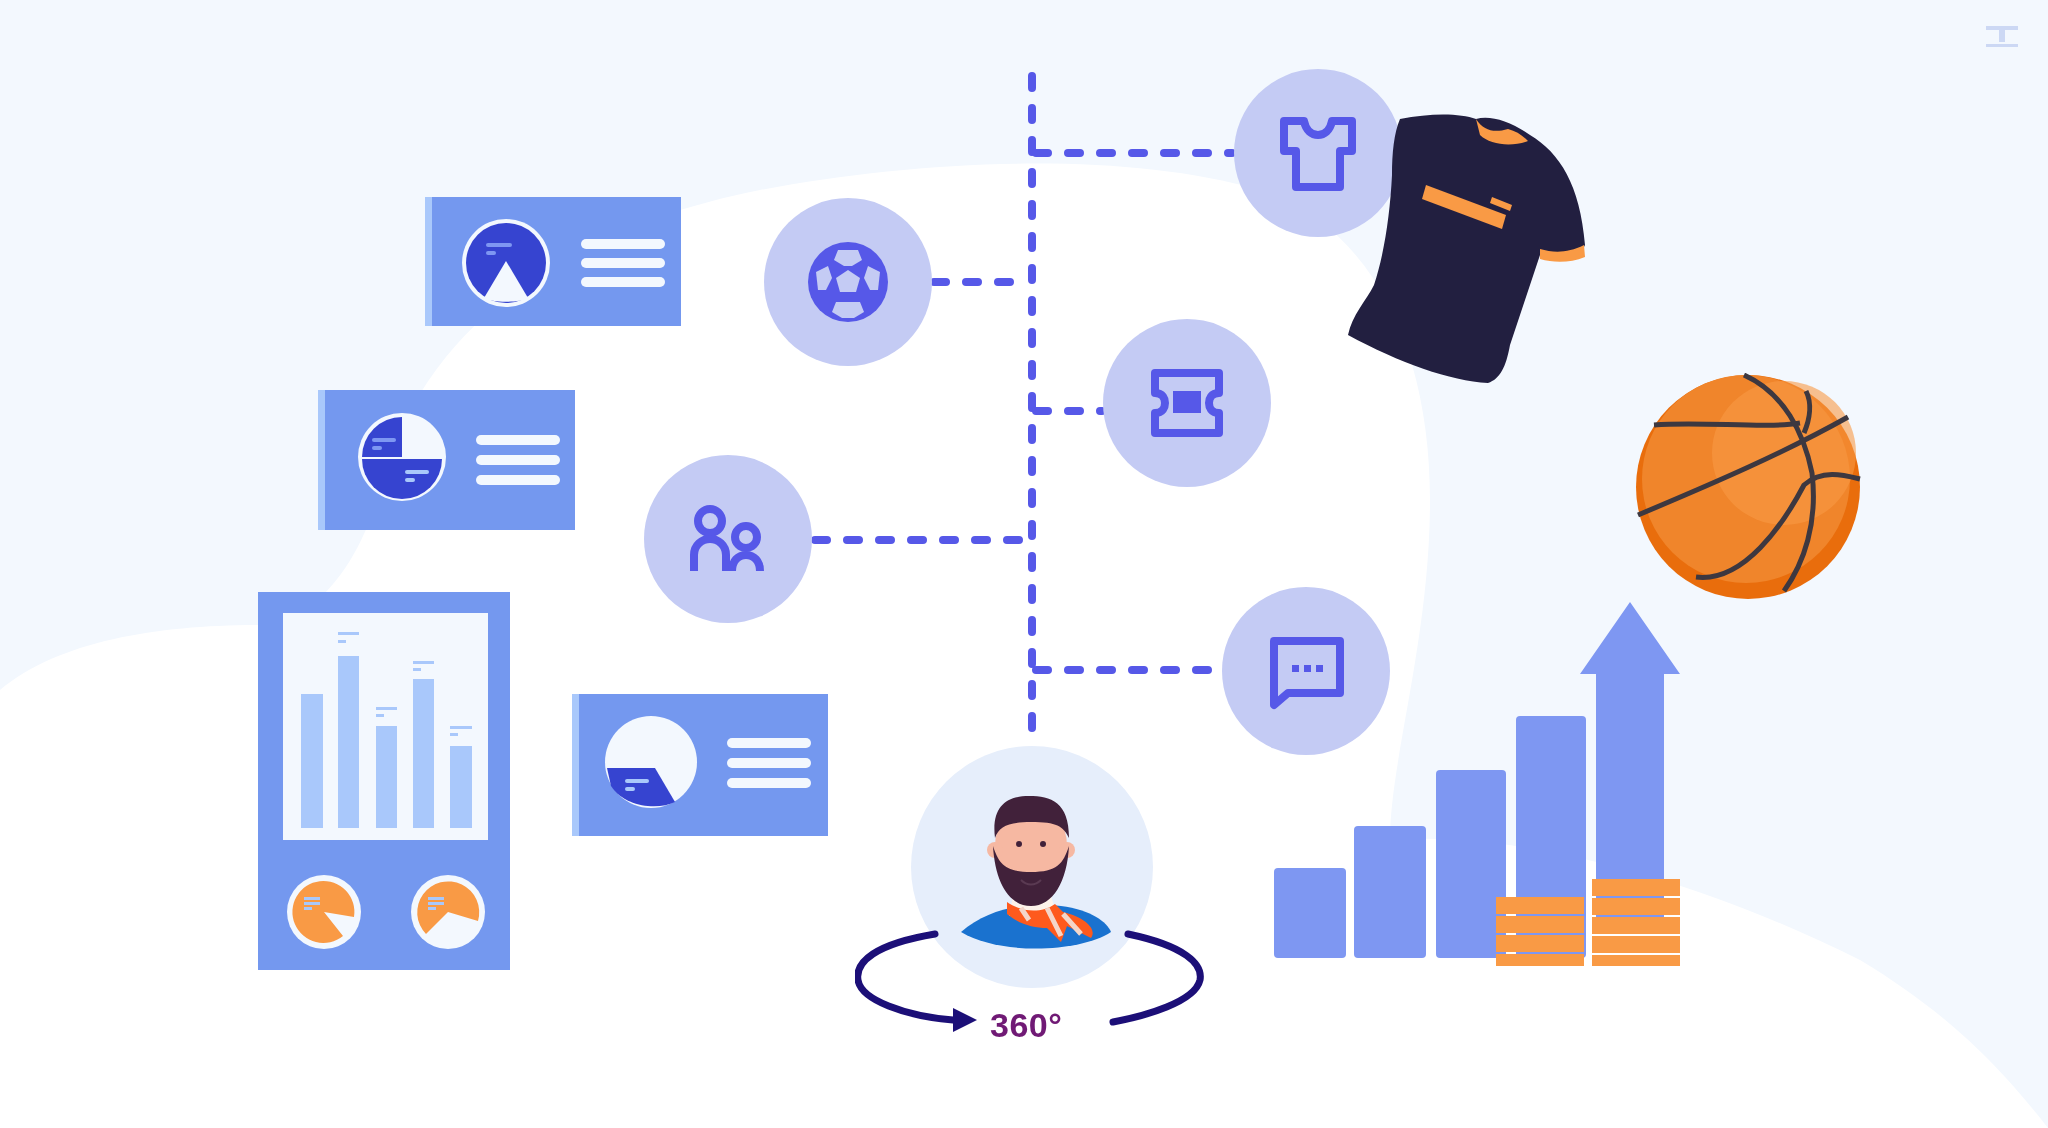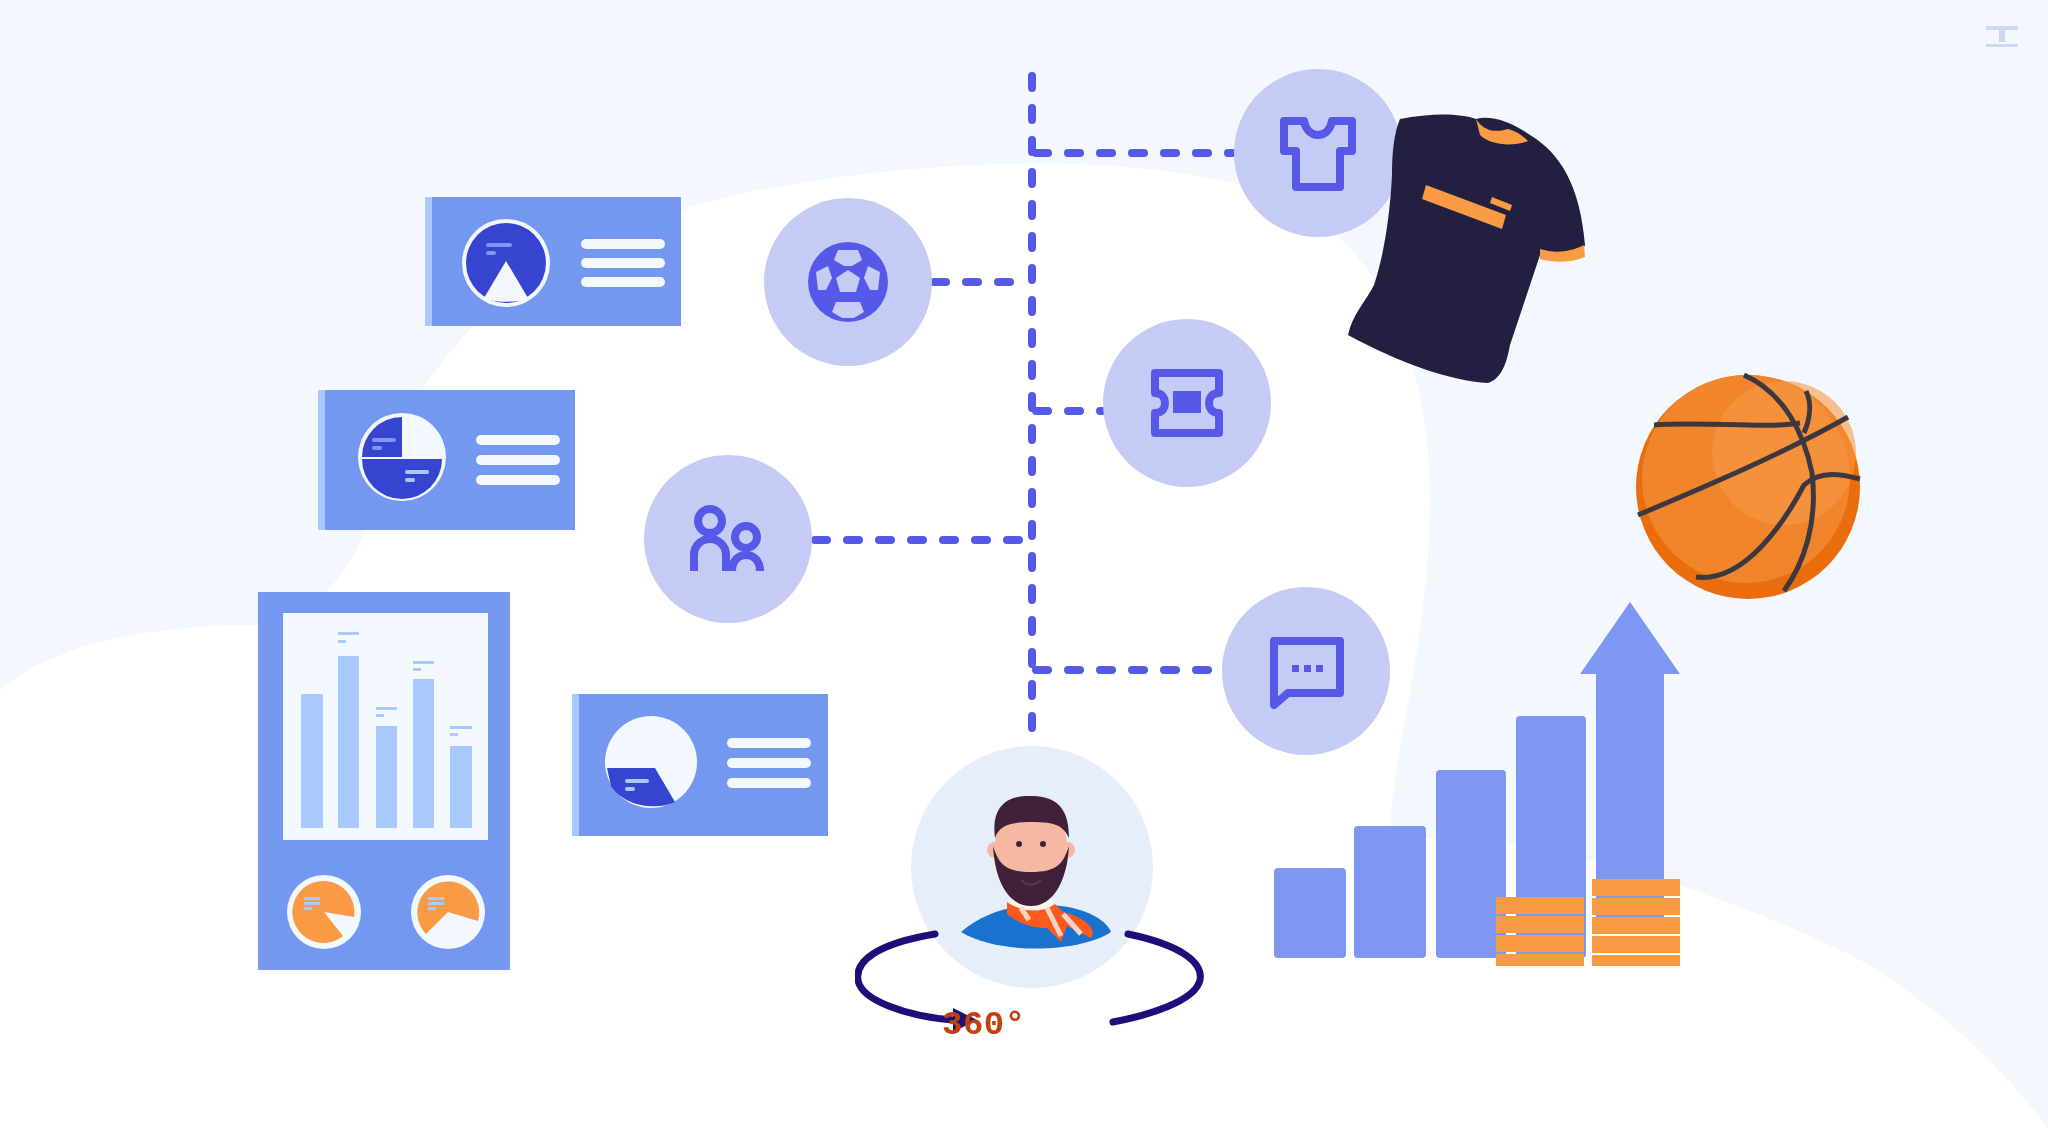--- a/index.html
+++ b/index.html
@@ -1,19 +1,19 @@
 <!DOCTYPE html>
 <html><head>
 <meta charset="utf-8">
 <style>
   html,body{margin:0;padding:0;}
   body{width:2048px;height:1128px;overflow:hidden;background:#f3f8fe;font-family:"Liberation Sans",sans-serif;position:relative;}
   .abs{position:absolute;}
   svg{display:block;}
-  .label360{position:absolute;left:942px;top:1006px;font-family:Liberation Mono, monospace;font-weight:bold;font-size:34px;color:#c2410c;letter-spacing:0.5px;}
+  .label360{position:absolute;left:990px;top:1006px;font-family:Liberation Sans, sans-serif;font-weight:bold;font-size:34px;color:#701a75;letter-spacing:0.5px;}
   .watermark{position:absolute;left:1982px;top:22px;width:40px;height:30px;opacity:0.25;}
 </style>
 </head>
 <body>
 
 <svg class="abs" style="left:0;top:0;" width="2048" height="1128">
   <path d="M0,690 C60,640 160,625 260,625 C320,620 360,560 380,490 C420,330 560,230 760,190 C920,160 1120,150 1260,190 C1380,230 1430,360 1430,500 C1430,640 1390,760 1390,840 C1520,830 1700,880 1860,960 C1960,1020 2010,1080 2048,1128 L0,1128 Z" fill="#ffffff"></path>
 </svg>
 
 <svg class="watermark" viewBox="0 0 40 30">

